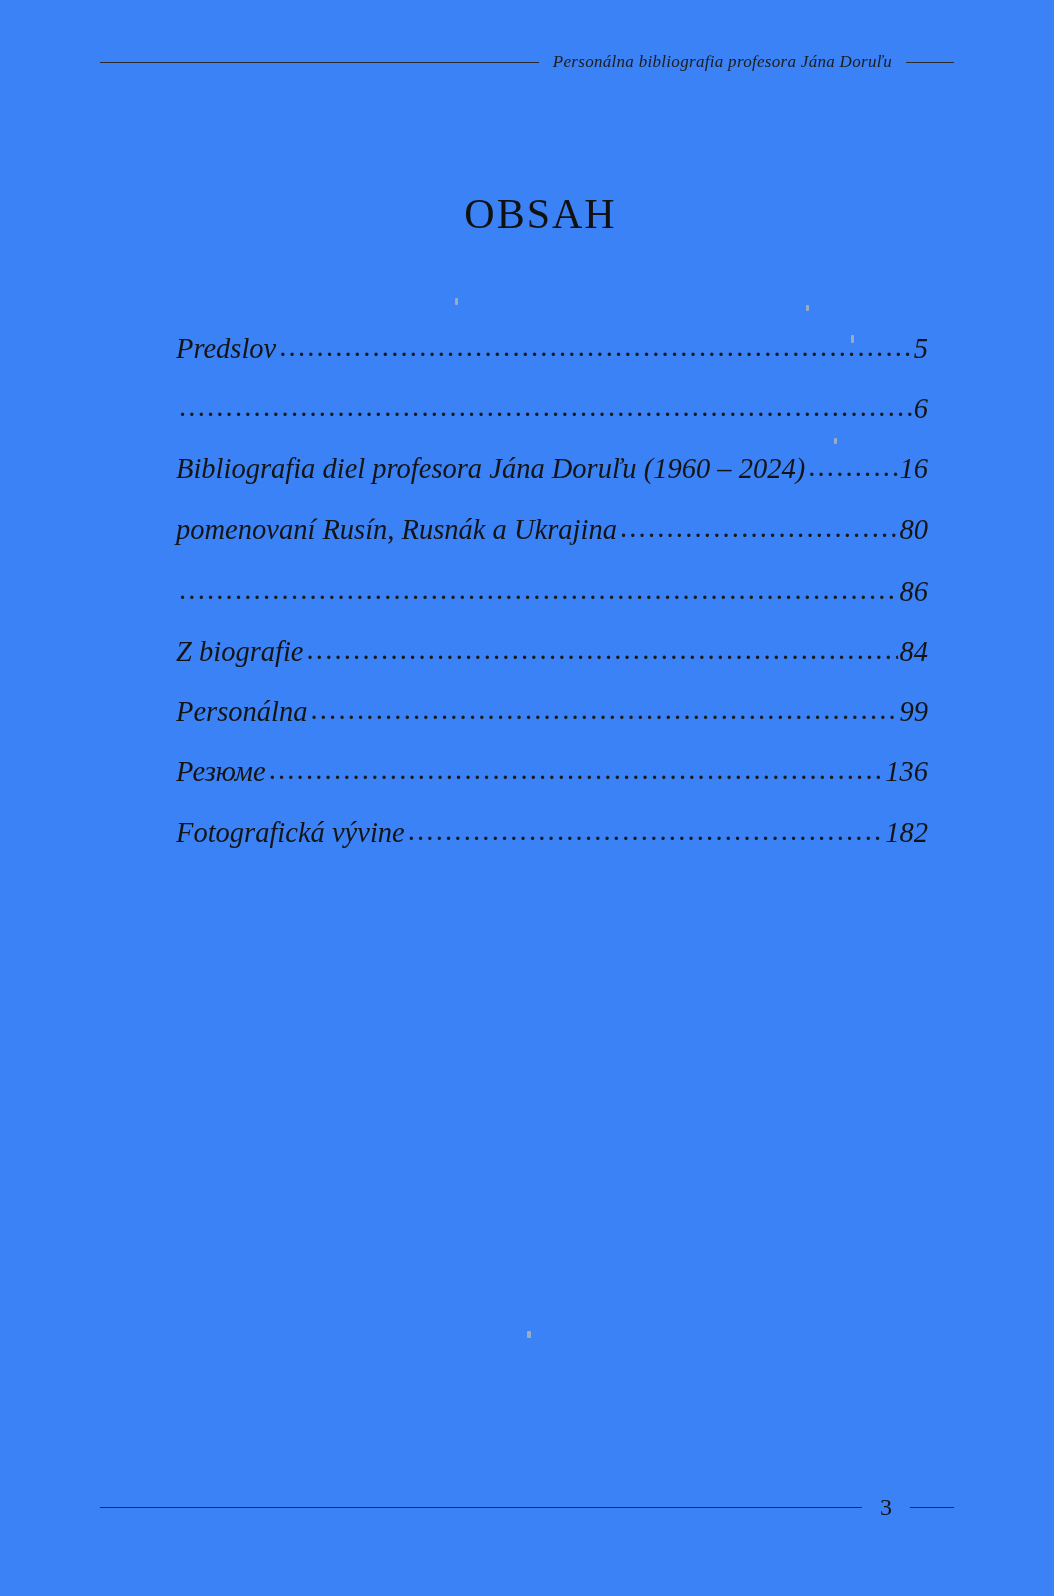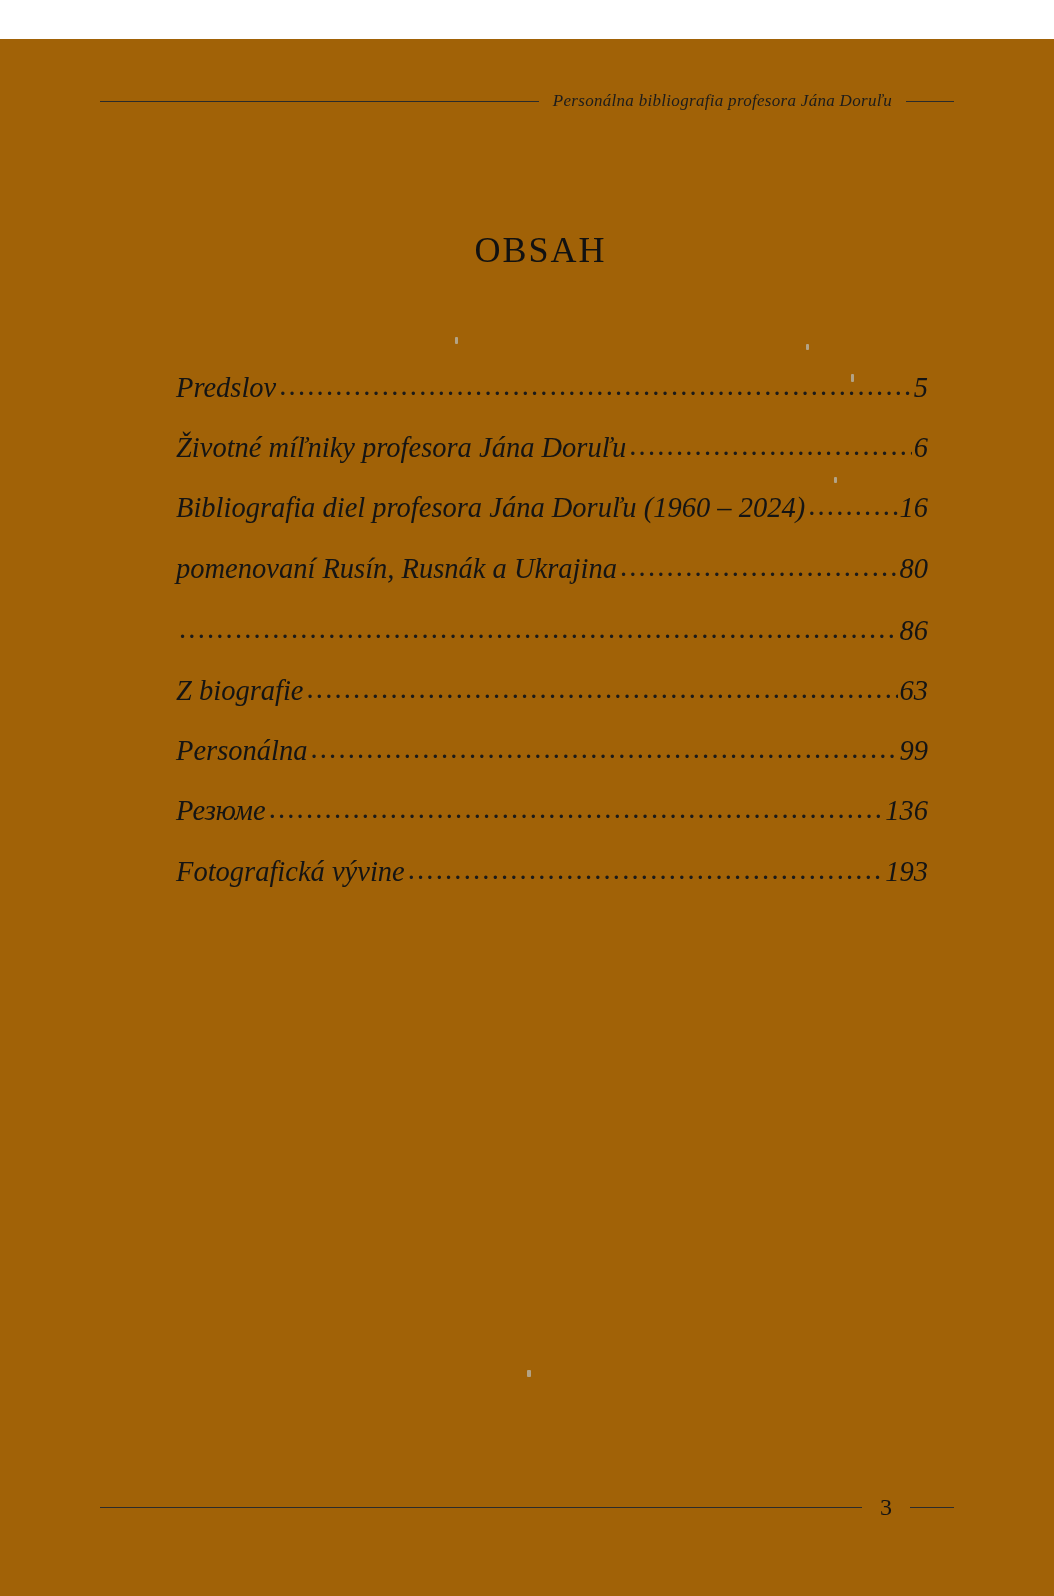--- a/index.html
+++ b/index.html
@@ -12,22 +12,21 @@
     background: #ffffff;
     font-family: "Liberation Serif", serif;
     color: #1a1a1a;
     position: relative;
     overflow: hidden;
   }
 
   .page {
     position: absolute;
     inset: 0;
-    background: #a16207;
-    margin-top: 39px;
+    background: #3b82f6;
   }
 
   
   .running-head {
     position: absolute;
     top: 46px;
     left: 100px;
     right: 100px;
     height: 32px;
     display: flex;
@@ -53,21 +52,21 @@
     margin-left: 14px;
   }
 
   
   .doc-title {
     position: absolute;
     top: 190px;
     left: 0;
     right: 0;
     text-align: center;
-    font-size: 36px;
+    font-size: 42px;
     letter-spacing: 2px;
     font-weight: 400;
     color: #111;
     padding-left: 27px;
   }
 
   
   .toc {
     position: absolute;
     top: 330px;
@@ -173,21 +172,20 @@
     <div class="toc-entry">
       <div class="entry-row">
         <span class="entry-label">Predslov</span>
         <span class="dots">......................................................................................................................</span>
         <span class="entry-page">5</span>
       </div>
     </div>
 
     <div class="toc-entry">
       <div class="entry-row">
-        <span class="entry-label">Životné míľniky profesora Jána Doruľu</span>
         <span class="dots">......................................................................................................................</span>
         <span class="entry-page">6</span>
       </div>
     </div>
 
     <div class="toc-entry">
       <div class="entry-row">
         <span class="entry-label">Bibliografia diel profesora Jána Doruľu (1960 – 2024)</span>
         <span class="dots">......................................................................................................................</span>
         <span class="entry-page">16</span>
@@ -206,21 +204,21 @@
       <div class="entry-row">
         <span class="dots">......................................................................................................................</span>
         <span class="entry-page">86</span>
       </div>
     </div>
 
     <div class="toc-entry">
       <div class="entry-row">
         <span class="entry-label">Z biografie</span>
         <span class="dots">......................................................................................................................</span>
-        <span class="entry-page">63</span>
+        <span class="entry-page">84</span>
       </div>
     </div>
 
     <div class="toc-entry">
       <div class="entry-row">
         <span class="entry-label">Personálna</span>
         <span class="dots">......................................................................................................................</span>
         <span class="entry-page">99</span>
       </div>
     </div>
@@ -230,21 +228,21 @@
         <span class="entry-label">Резюме</span>
         <span class="dots">......................................................................................................................</span>
         <span class="entry-page">136</span>
       </div>
     </div>
 
     <div class="toc-entry">
       <div class="entry-row">
         <span class="entry-label">Fotografická vývine</span>
         <span class="dots">......................................................................................................................</span>
-        <span class="entry-page">193</span>
+        <span class="entry-page">182</span>
       </div>
     </div>
 
   </div>
 
   <div class="footer">
     <div class="rule-left"></div>
     <div class="page-number">3</div>
     <div class="rule-right"></div>
   </div>

